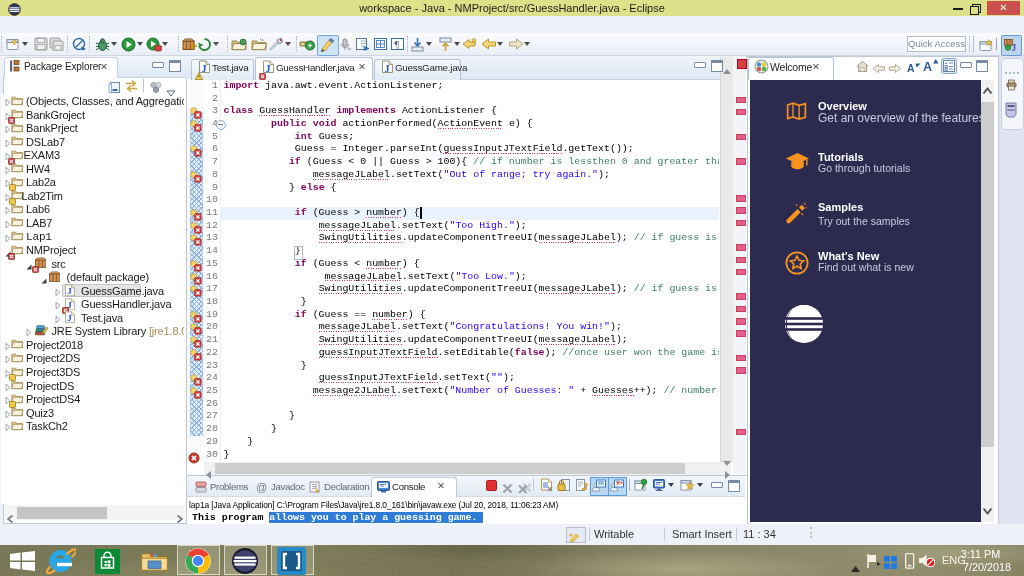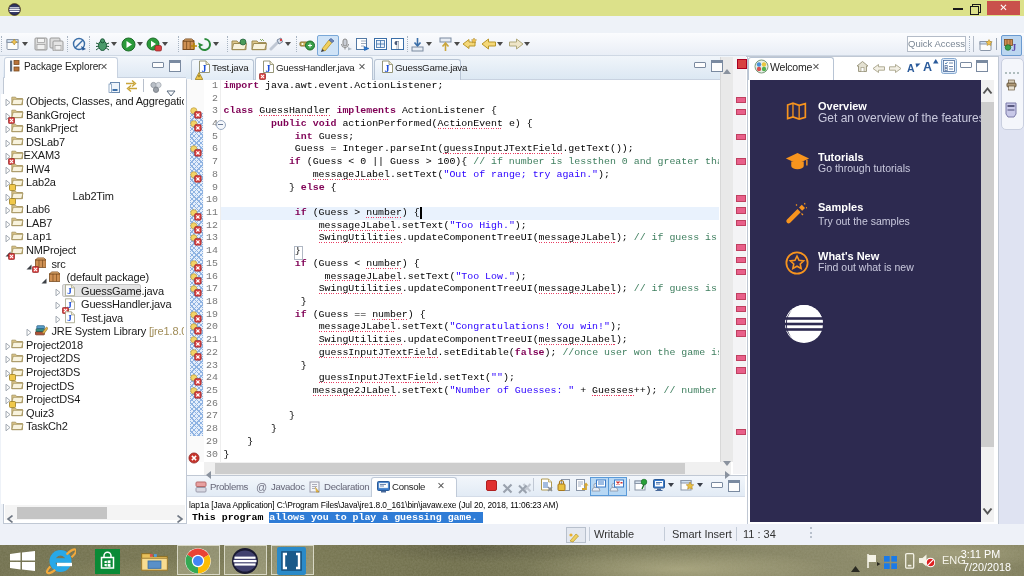--- a/index.html
+++ b/index.html
@@ -55,20 +55,21 @@
 <body>
 <div id="screen">
   <div class="abs" id="titlebar"></div>
   <div class="abs" style="left:8px;top:2px;"><svg width="13" height="13" viewBox="0 0 13 13">
         <circle cx="6.5" cy="6.5" r="6" fill="#26294e" stroke="#5a4a2a" stroke-width="0.8"></circle>
         <ellipse cx="6.5" cy="6.5" rx="5.2" ry="4.6" fill="#353a66"></ellipse>
         <rect x="1.6" y="4.3" width="9.8" height="1.1" fill="#fff"></rect>
         <rect x="1.2" y="6.1" width="10.6" height="1.1" fill="#fff"></rect>
         <rect x="1.6" y="7.9" width="9.8" height="1.1" fill="#fff"></rect>
       </svg></div>
+  <div class="abs" id="title-text">workspace - Java - NMProject/src/GuessHandler.java - Eclipse</div>
   <div class="abs" style="left:953px;top:8px;width:10px;height:2px;background:#1a1a1a;"></div>
   <div class="abs" style="left:972px;top:4px;width:7px;height:7px;border:1px solid #1a1a1a;background:#dce18a;"></div>
   <div class="abs" style="left:970px;top:6px;width:7px;height:7px;border:1px solid #1a1a1a;background:#dce18a;"></div>
   <div class="abs" id="btn-close">✕</div>
 
 
   <div class="abs" id="toolbar"></div>
 
   <div class="abs" id="pkg"></div>
   <div class="abs" id="pkg-tabbar"></div>
@@ -144,21 +145,21 @@
       <div style="position: absolute; left: 4.5px; top: 97.85px;"><svg width="6" height="9">
           <path d="M1 1.2 L5 4.5 L1 7.8 z" fill="#fcfcfc" stroke="#9aa2aa" stroke-width="0.9"></path>
         </svg></div>
       <div style="position: absolute; left: 10.5px; top: 95.35px; width: 16px; height: 13px;"><svg width="12.5" height="11" viewBox="0 0 15 13">
           <path d="M1 2.5 h4.5 l1.3 1.6 H13.8 v7.4 H1 z" fill="#dfc98d" stroke="#9c8a52" stroke-width="0.9"></path>
           <path d="M2.6 5 H14.4 L12.7 11.4 H1 z" fill="#f8f3de" stroke="#9c8a52" stroke-width="0.9"></path>
         </svg></div>
       <div style="position: absolute; left: 8.5px; top: 100.85px;"><svg width="7" height="7" viewBox="0 0 7 7">
           <rect x="0.5" y="0.5" width="6" height="6" rx="1" fill="#f0c84a" stroke="#9a7d20" stroke-width="0.8"></rect>
         </svg></div>
-      <div style="position: absolute; left: 41px; top: 95.85px; height: 13px; line-height: 13px; white-space: nowrap; letter-spacing: -0.15px; padding-left: 31px;">Lab2Tim</div>
+      <div style="position: absolute; left: 21px; top: 95.85px; height: 13px; line-height: 13px; white-space: nowrap; letter-spacing: -0.15px;">Lab2Tim</div>
       <div style="position: absolute; left: 4.5px; top: 111.4px;"><svg width="6" height="9">
           <path d="M1 1.2 L5 4.5 L1 7.8 z" fill="#fcfcfc" stroke="#9aa2aa" stroke-width="0.9"></path>
         </svg></div>
       <div style="position: absolute; left: 10.5px; top: 108.9px; width: 16px; height: 13px;"><svg width="12.5" height="11" viewBox="0 0 15 13">
           <path d="M1 2.5 h4.5 l1.3 1.6 H13.8 v7.4 H1 z" fill="#dfc98d" stroke="#9c8a52" stroke-width="0.9"></path>
           <path d="M2.6 5 H14.4 L12.7 11.4 H1 z" fill="#f8f3de" stroke="#9c8a52" stroke-width="0.9"></path>
         </svg></div>
       <div style="position: absolute; left: 25.5px; top: 109.4px; height: 13px; line-height: 13px; white-space: nowrap; letter-spacing: -0.15px;">Lab6</div>
       <div style="position: absolute; left: 4.5px; top: 124.95px;"><svg width="6" height="9">
           <path d="M1 1.2 L5 4.5 L1 7.8 z" fill="#fcfcfc" stroke="#9aa2aa" stroke-width="0.9"></path>

